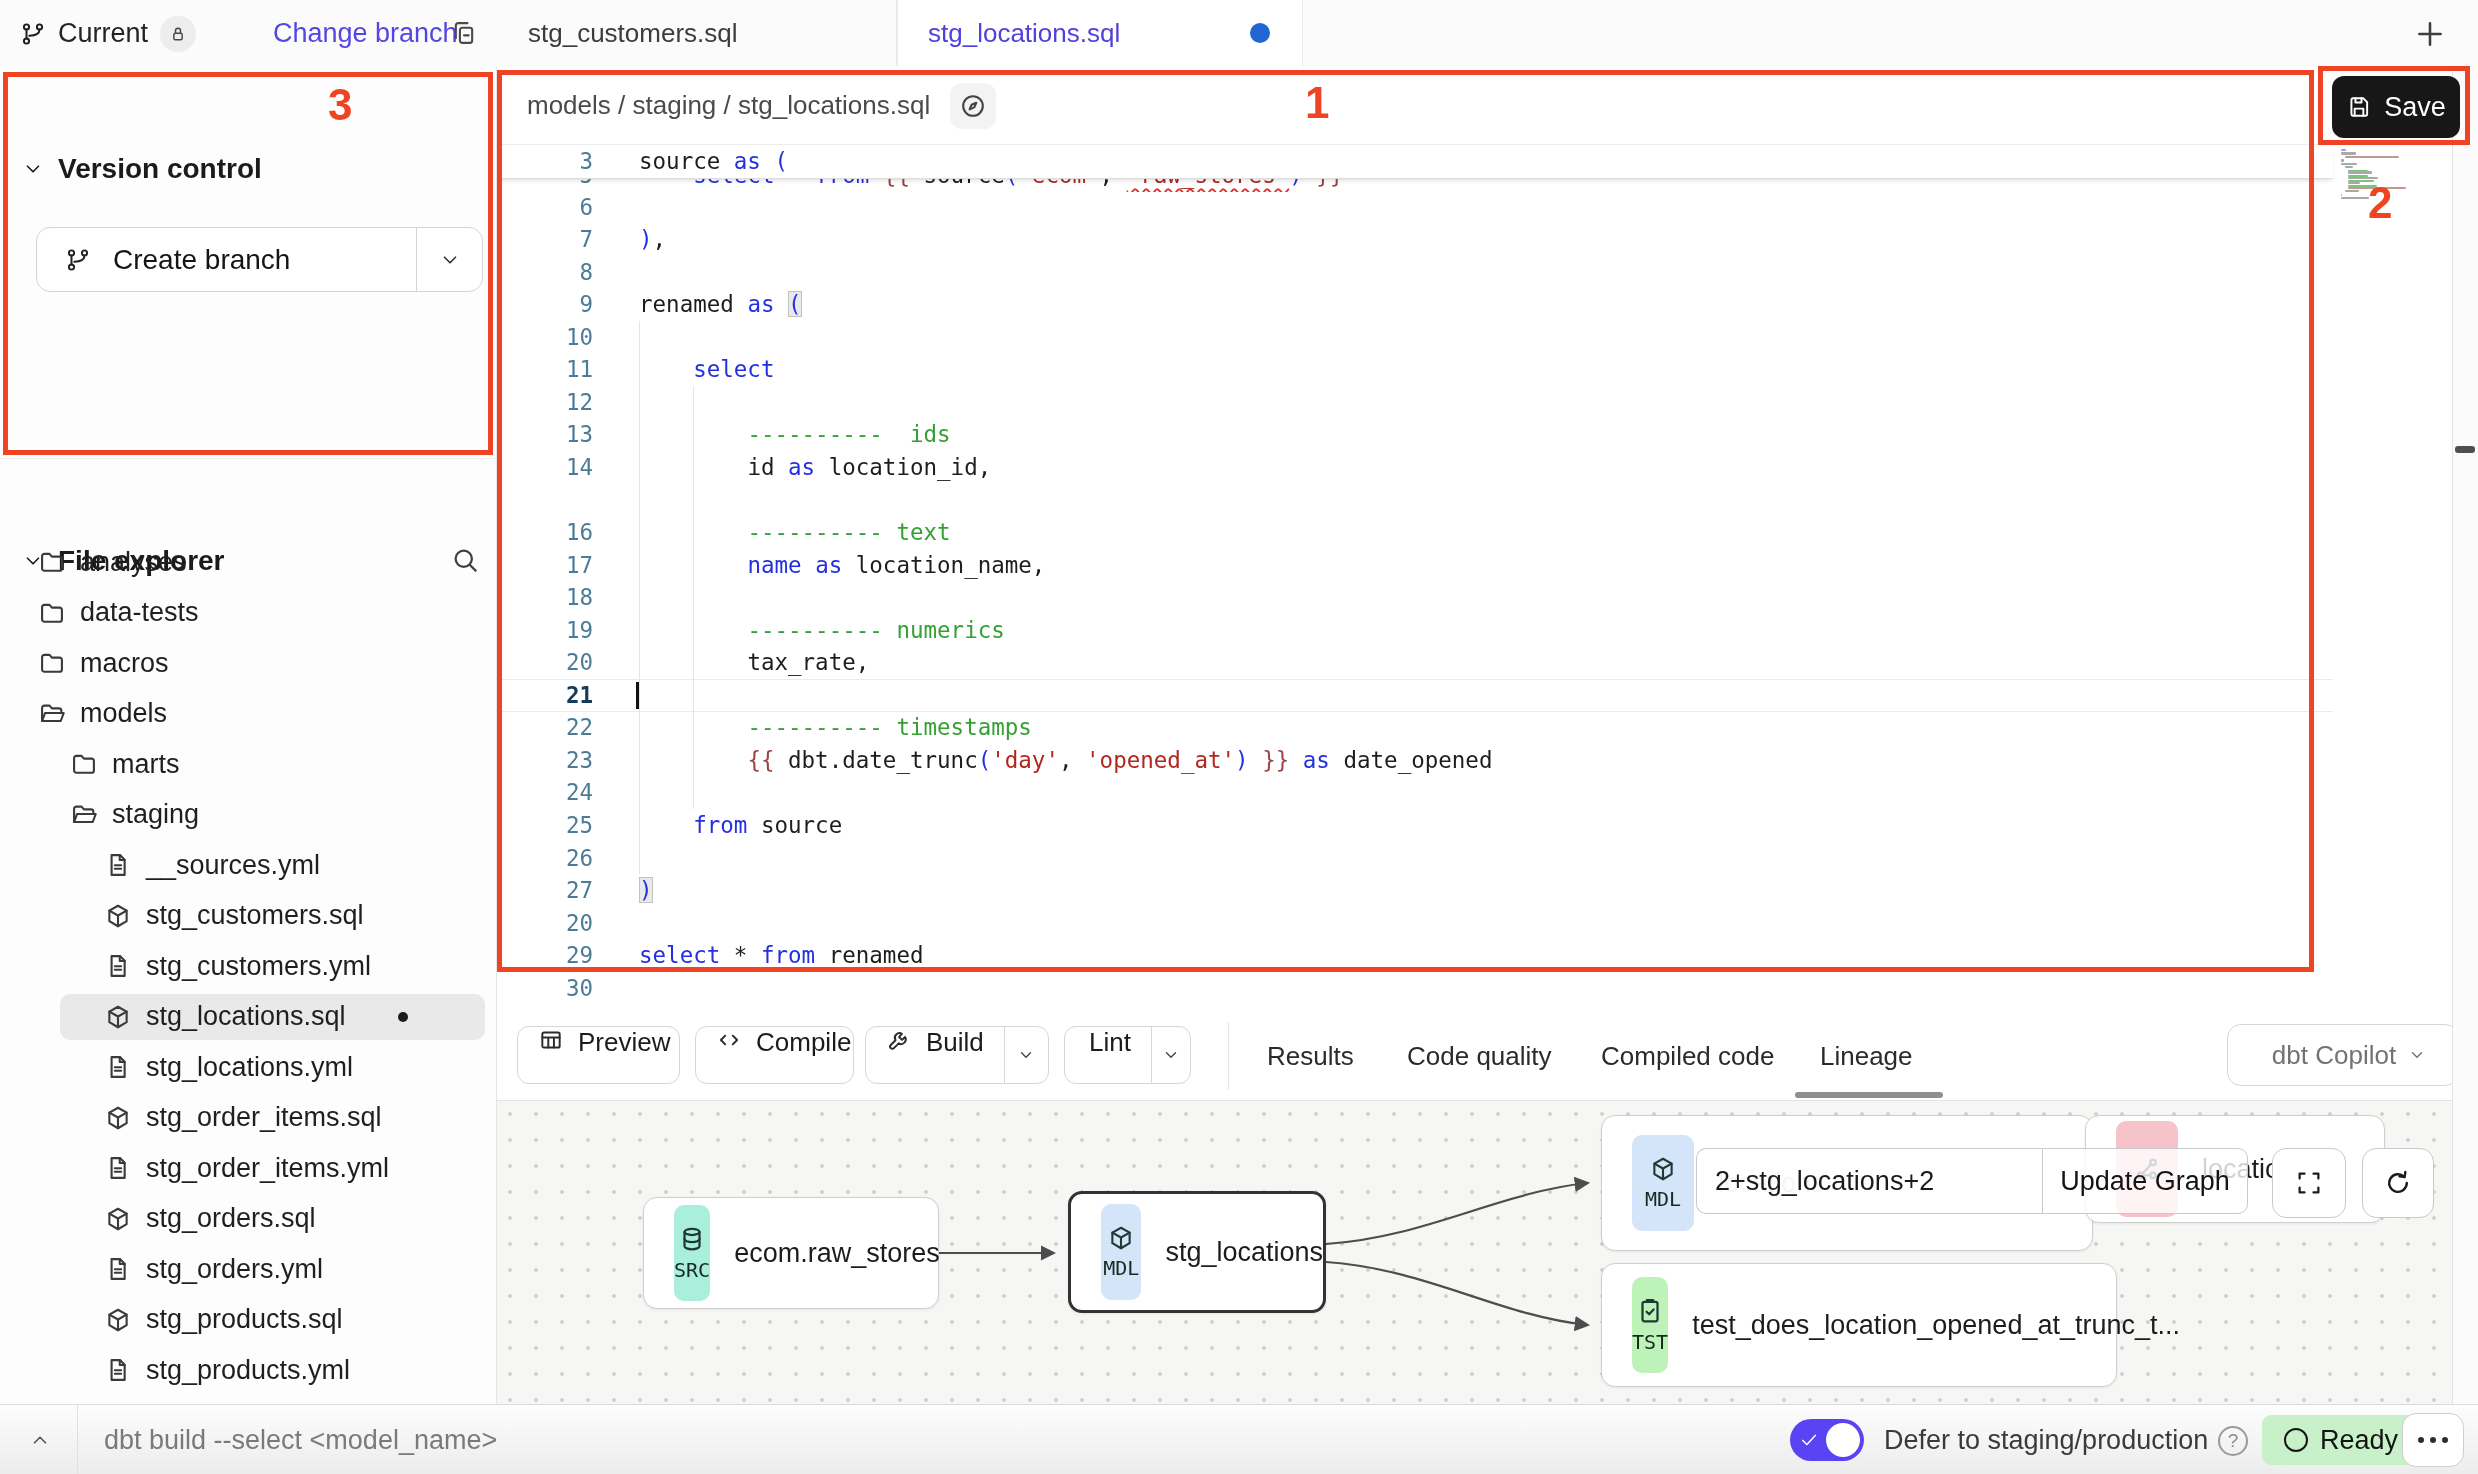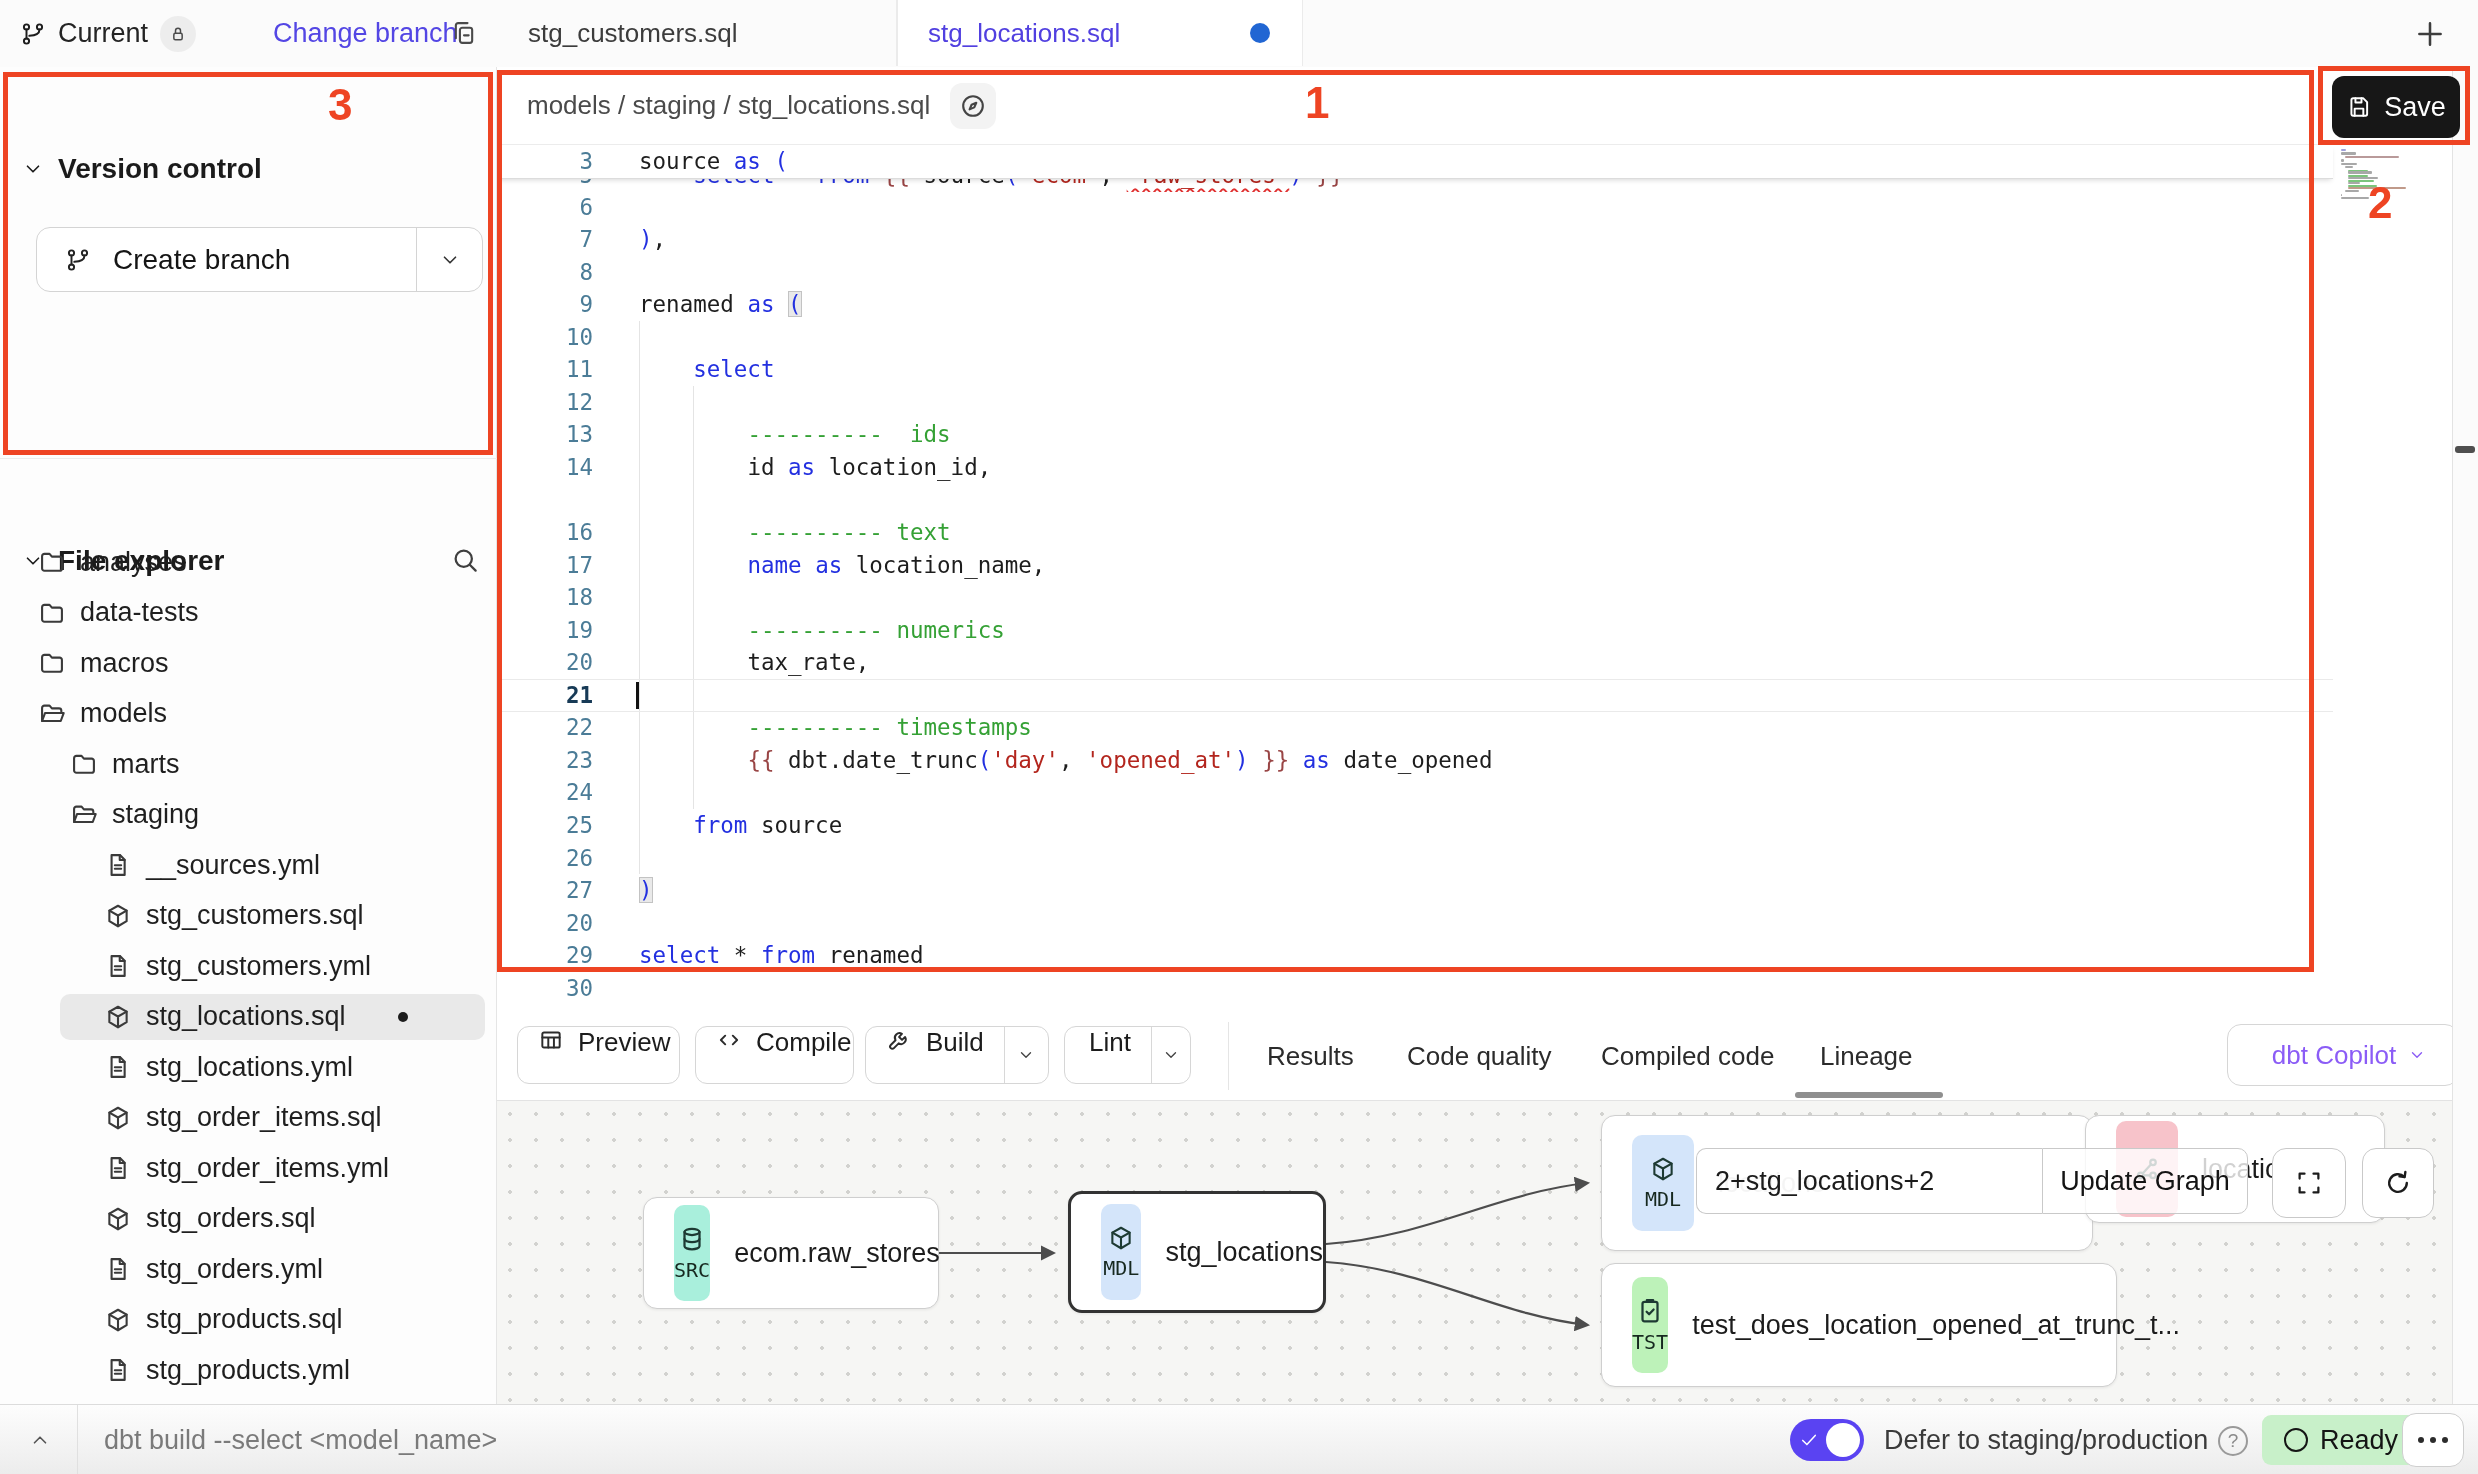--- a/index.html
+++ b/index.html
@@ -65,21 +65,21 @@
   
   #toolbar{left:0;top:945px;width:1955px;height:88px;background:#fff;}
   .tbtn{position:absolute;top:14px;height:58px;border:1.5px solid #d6d6d6;border-radius:12px;background:#fff;box-sizing:border-box;display:flex;align-items:flex-start;cursor:pointer;}
   .tbtn .ic{margin-left:20px;color:#2c2c2c;}
   .tbtn .lbl{margin:0 20px 0 14px;font-size:26px;font-weight:500;color:#1c1c1c;}
   .tbtn .lbl.noic{margin-left:24px;}
   .tbtn .chev{height:100%;border-left:1px solid #d8d8d8;display:flex;align-items:center;justify-content:center;color:#444;}
   #tb-divider{left:731px;top:10px;width:1px;height:68px;background:#e5e5e5;}
   .ttab{position:absolute;top:0;height:88px;display:flex;align-items:center;font-size:26px;color:#2b2b2b;cursor:pointer;}
   #tab-underline{left:1298px;top:80px;width:148px;height:6px;background:#8f8f8f;border-radius:3px;}
-  #copilot{left:1730px;top:12px;width:232px;height:62px;border:1.5px solid #d6d6d6;border-radius:14px;background:#fff;box-sizing:border-box;display:flex;align-items:center;justify-content:center;gap:12px;font-size:26px;color:#8b5cf6;cursor:pointer;}
+  #copilot{left:1730px;top:12px;width:232px;height:62px;border:1.5px solid #d6d6d6;border-radius:14px;background:#fff;box-sizing:border-box;display:flex;align-items:center;justify-content:center;gap:12px;font-size:26px;color:#737373;cursor:pointer;}
 
   
   #lineage{left:0;top:1033px;width:1955px;height:304px;border-top:1px solid #e3e3e3;
     background:#f6f6f4;background-image:radial-gradient(#d2d2cf 1.6px,transparent 1.6px);background-size:26px 26px;overflow:hidden;}
   .lnode{position:absolute;background:#fff;border:1.5px solid #cfcfcf;border-radius:14px;box-sizing:border-box;display:flex;align-items:center;box-shadow:0 1px 3px rgba(0,0,0,.07);cursor:pointer;}
   .lnode.selected{border:3px solid #333;}
   .lnode .badge{margin-left:30px;width:62px;height:96px;border-radius:10px;display:flex;flex-direction:column;align-items:center;justify-content:center;gap:4px;}
   .lnode .badge .bt{font-size:20px;color:#16281f;font-family:"DejaVu Sans Mono",monospace;}
   .lnode .lbl{margin-left:24px;font-size:27px;color:#1c1c1c;white-space:nowrap;}
   .lnode .lbl.ghost{color:#c9c9c9;}

